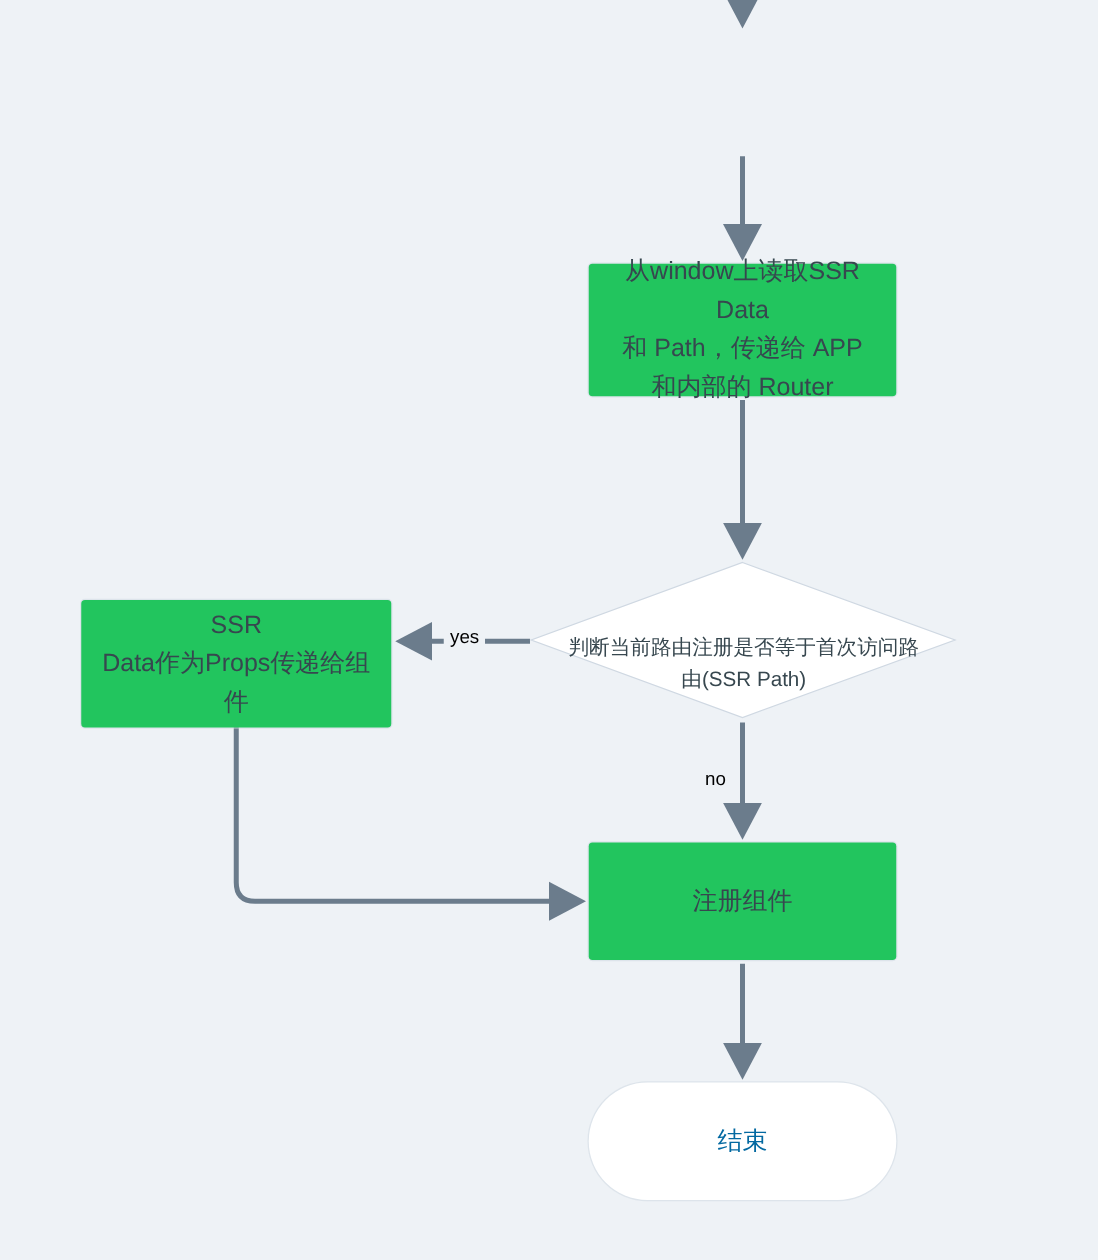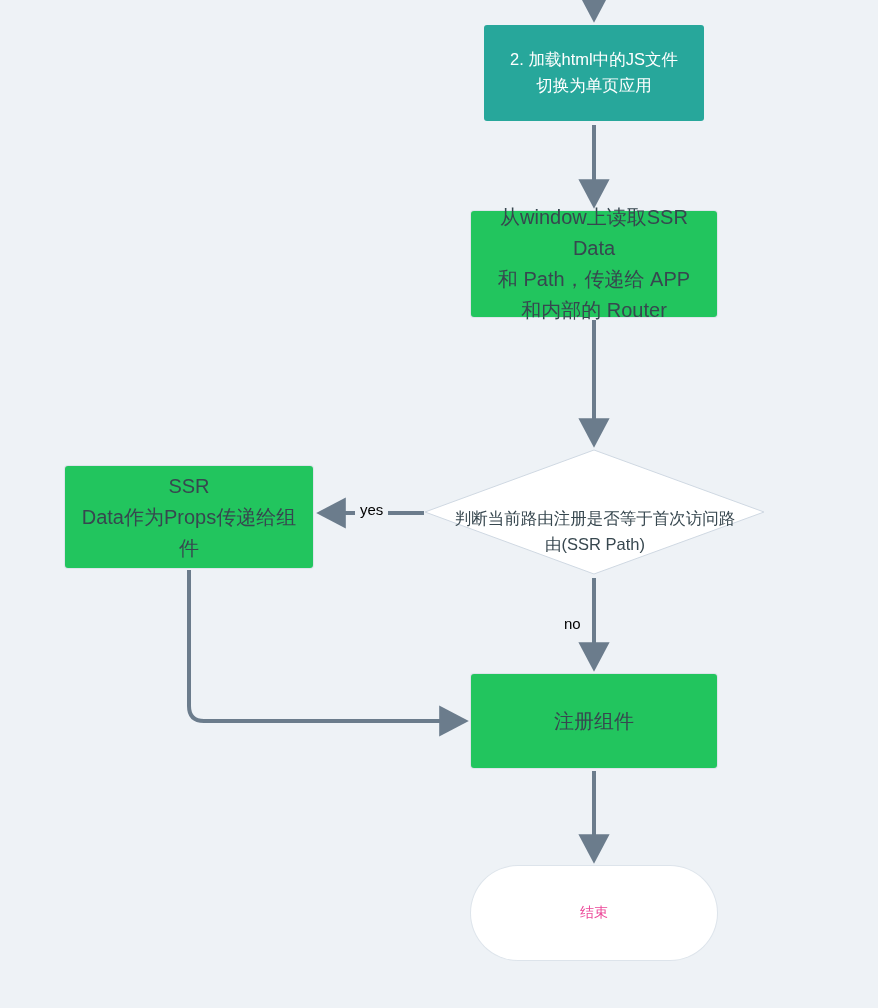--- a/index.html
+++ b/index.html
@@ -55,22 +55,22 @@
     background: #27a79b;
     color: #ffffff;
     border-radius: 3px;
     font-size: 16.5px;
     box-shadow: none;
   }
   
   .pill {
     background: #ffffff;
     border-radius: 62px;
-    color: #ec4899;
-    font-size: 14px;
+    color: #0369a1;
+    font-size: 20px;
     box-shadow: 0 0 0 1px rgba(207, 216, 226, 0.55);
   }
   
   .diamond-label {
     position: absolute;
     color: #37474f;
     font-size: 16.5px;
     background: transparent;
     box-shadow: none;
     z-index: 4;
@@ -81,21 +81,21 @@
     color: #000000;
     background: #eef2f6;
     padding: 1px 5px;
     z-index: 5;
     line-height: 1.2;
   }
 
   
   #node-load-js      { left: 484px; top: 25px;  width: 220px; height: 96px; }
   #node-read-window  { left: 471px; top: 211px; width: 246px; height: 106px; }
-  #node-ssr-props    { left: 65px;  top: 466px; width: 248px; height: 102px; justify-content: center; }
+  #node-ssr-props    { left: 65px;  top: 480px; width: 248px; height: 102px; justify-content: center; }
   #diamond-text      { left: 434px; top: 500px; width: 322px; height: 64px; }
   #node-register     { left: 471px; top: 674px; width: 246px; height: 94px; }
   #node-end          { left: 471px; top: 866px; width: 246px; height: 94px; }
 
   #label-yes         { left: 355px; top: 500px; }
   #label-no          { left: 559px; top: 614px; }
 </style>
 </head>
 <body>
 
@@ -134,24 +134,20 @@
 
     <g>
       <line x1="594" y1="771" x2="594" y2="859" stroke="#6b7c8c" stroke-width="4" marker-end="url(#arrowhead)"></line>
     </g>
 
     <g>
       <polygon points="594,450 764,512 594,574 425,512" fill="#ffffff" stroke="#cfd8e2" stroke-width="1"></polygon>
     </g>
   </svg>
 
-  <div class="node box-accent" id="node-load-js">
-    <span class="node-text">2. 加载html中的JS文件
-切换为单页应用</span>
-  </div>
 
   <div class="node box" id="node-read-window">
     <span class="node-text">从window上读取SSR Data
 和 Path，传递给 APP
 和内部的 Router</span>
   </div>
 
   <div class="node box" id="node-ssr-props">
     <span class="node-text">SSR
 Data作为Props传递给组件</span>

